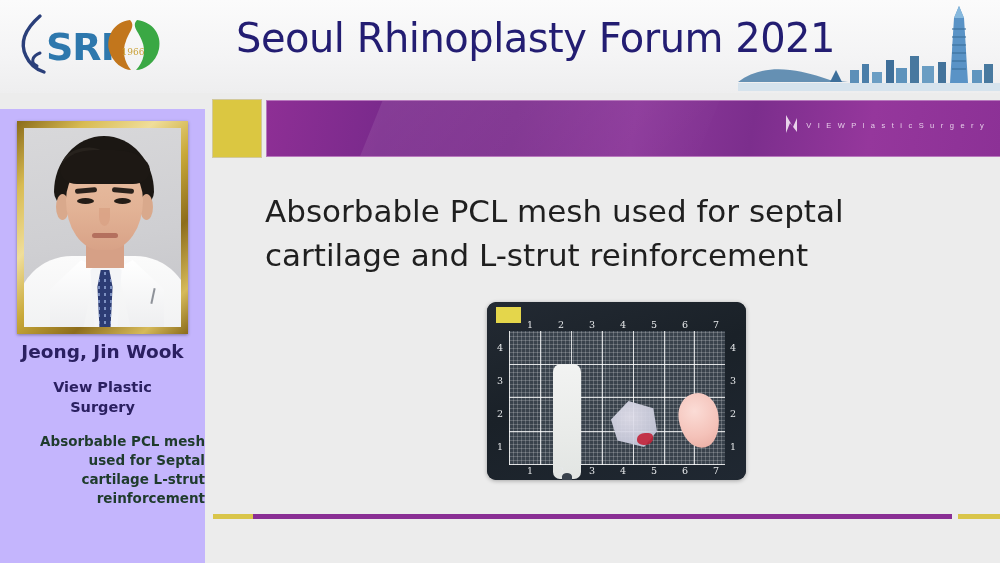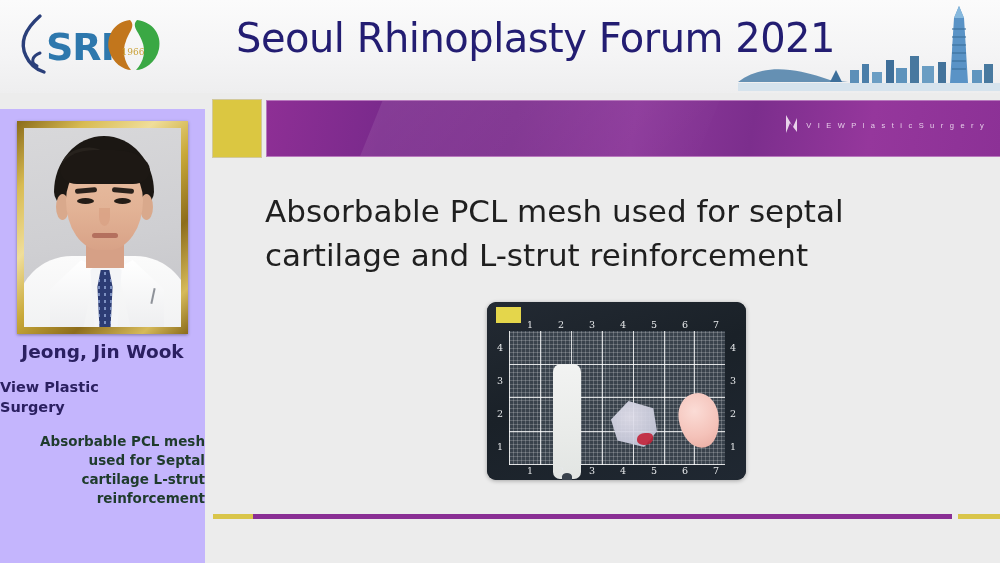--- a/index.html
+++ b/index.html
@@ -127,21 +127,21 @@
     position: absolute; left: 128px; top: 160px; width: 2px; height: 16px;
     background: #8e9299; transform: rotate(12deg);
   }
 
   #speaker-name {
     position: absolute; left: 0; top: 232px; width: 205px; text-align: center;
     font-size: 18.5px; font-weight: 700; color: #2b2061;
     font-family: "DejaVu Sans", sans-serif;
   }
   #speaker-affil {
-    position: absolute; left: 0; top: 268px; width: 205px; text-align: left;
+    position: absolute; left: 0; top: 268px; width: 205px; text-align: center;
     font-size: 14.5px; font-weight: 700; color: #2b2061; line-height: 20px;
     font-family: "DejaVu Sans", sans-serif; white-space: pre-line;
   }
   #speaker-topic {
     position: absolute; left: 0; top: 323px; width: 205px; text-align: right;
     font-size: 13.5px; font-weight: 700; color: #1f3b2c; line-height: 19px;
     font-family: "DejaVu Sans", sans-serif; white-space: pre-line;
   }
 
   

